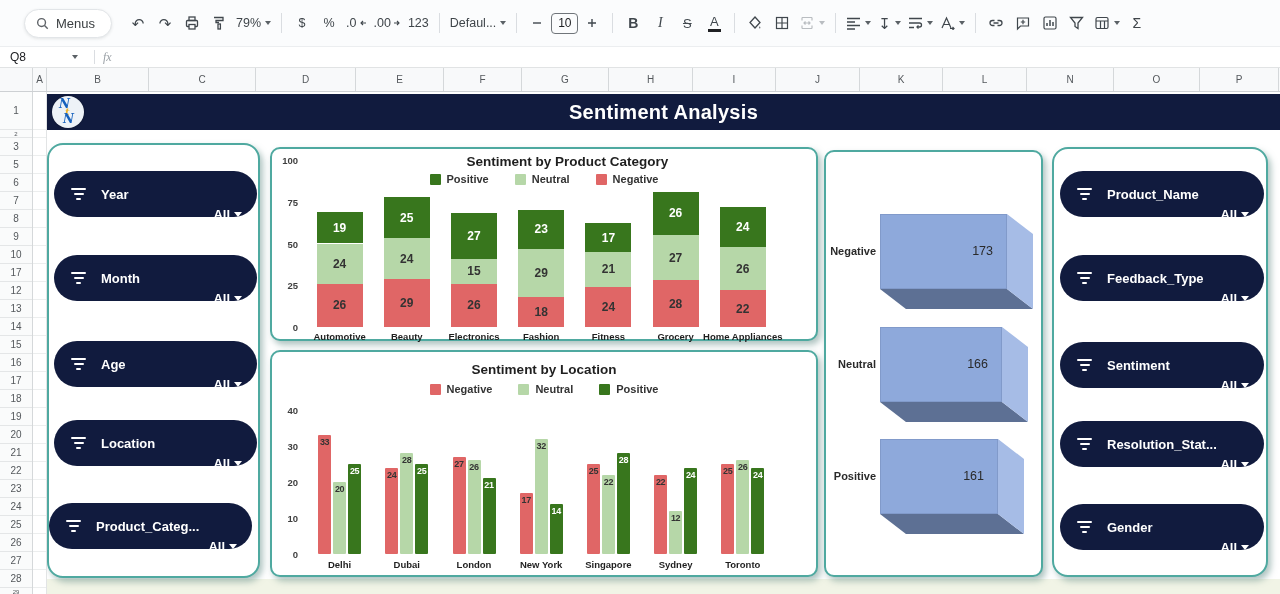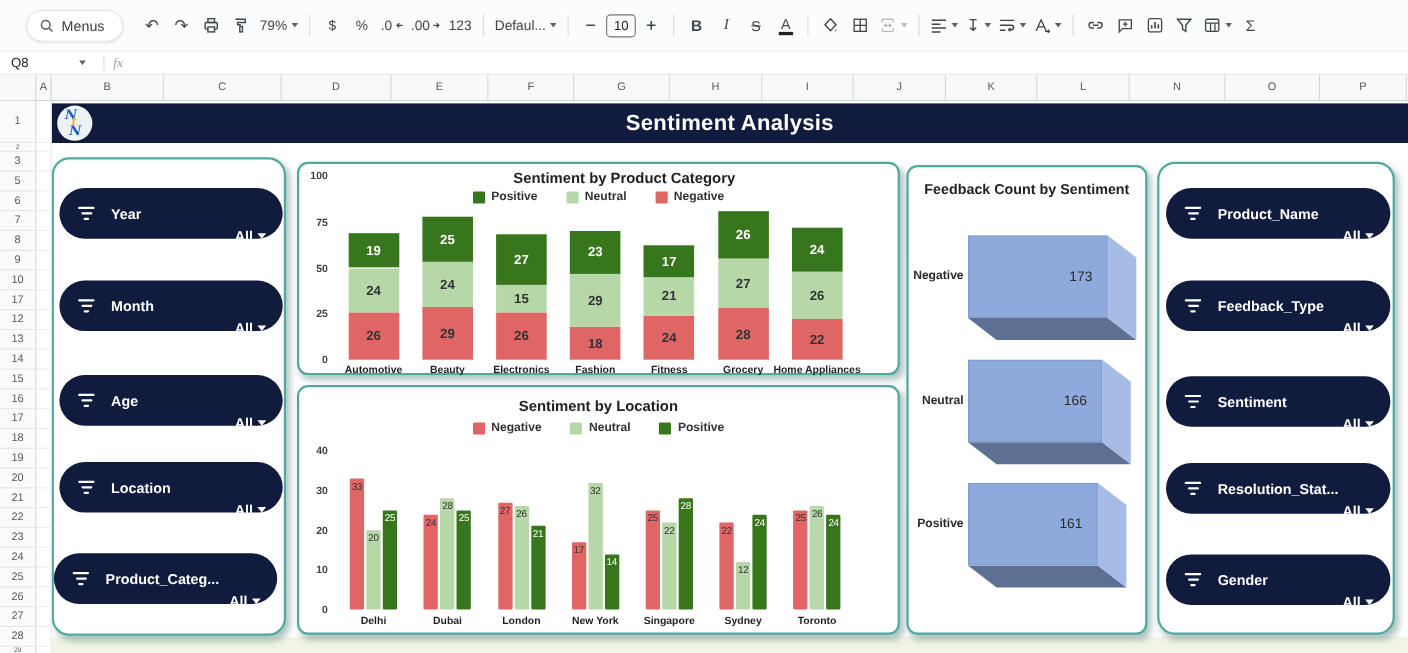--- a/index.html
+++ b/index.html
@@ -93,21 +93,21 @@
   
   .chart-title { position:absolute; left:0; right:0; text-align:center; font-weight:bold;
     font-size:13.5px; color:#1f1f1f; }
   .legend { position:absolute; left:0; right:0; display:flex; justify-content:center; gap:26px; }
   .legend .li { display:flex; align-items:center; gap:6px; font-size:11px; font-weight:bold; color:#333; }
   .legend .sw { width:11px; height:11px; border-radius:1px; }
   .ytick { position:absolute; font-size:9.5px; font-weight:bold; color:#3f3f3f; text-align:right; }
   .seg { position:absolute; display:flex; align-items:center; justify-content:center;
     font-size:12px; font-weight:bold; }
   .gbar { position:absolute; border-radius:1px; }
-  .gval { position:absolute; text-align:center; font-size:9px; font-weight:normal; letter-spacing:-.3px; }
+  .gval { position:absolute; text-align:center; font-size:9px; font-weight:bold; letter-spacing:-.3px; }
   .cat { position:absolute; text-align:center; font-size:9.5px; font-weight:bold; color:#1f1f1f; }
 
   .face { position:absolute; }
   .b3d-cat { position:absolute; left:0; width:50px; text-align:right; font-size:11px;
     font-weight:bold; color:#2a2a2a; }
   .b3d-val { position:absolute; text-align:right; font-size:12.5px; color:#2a2a2a; }
 </style>
 </head>
 <body>
 
@@ -532,21 +532,20 @@
         <div class="cat" style="left: 358.6px; top: 207px; width: 90px;">Sydney</div>
         <div class="gbar" style="left: 449.3px; top: 112px; width: 13px; height: 90px; background: rgb(224, 102, 102);"></div>
         <div class="gval" style="left: 449.3px; top: 114px; width: 13px; color: rgb(51, 51, 51);">25</div>
         <div class="gbar" style="left: 464.3px; top: 108.4px; width: 13px; height: 93.6px; background: rgb(182, 215, 168);"></div>
         <div class="gval" style="left: 464.3px; top: 110.4px; width: 13px; color: rgb(51, 51, 51);">26</div>
         <div class="gbar" style="left: 479.3px; top: 115.6px; width: 13px; height: 86.4px; background: rgb(56, 118, 29);"></div>
         <div class="gval" style="left: 479.3px; top: 117.6px; width: 13px; color: rgb(255, 255, 255);">24</div>
         <div class="cat" style="left: 425.8px; top: 207px; width: 90px;">Toronto</div>
       </div>
     <div class="card card-3d">
-        <div class="chart-title" style="top: 12px; font-size: 13px;">Feedback Count by Sentiment</div>
         <div class="face" style="left: 54px; top: 137px; width: 127px; height: 20px; background: rgb(93, 112, 148); transform: skewX(52.4deg); transform-origin: 0px 0px;"></div>
         <div class="face" style="left: 181px; top: 62px; width: 26px; height: 75px; background: rgb(166, 188, 230); transform: skewY(37.6deg); transform-origin: 0px 0px;"></div>
         <div class="face" style="left: 54px; top: 62px; width: 127px; height: 75px; background: rgb(142, 169, 219); box-shadow: rgba(90, 110, 150, 0.25) 0px 0px 0px 1px inset;"></div>
         <div class="b3d-cat" style="top: 93px;">Negative</div>
         <div class="b3d-val" style="left: 54px; top: 92px; width: 113px;">173</div>
         <div class="face" style="left: 54px; top: 250px; width: 122px; height: 20px; background: rgb(93, 112, 148); transform: skewX(52.4deg); transform-origin: 0px 0px;"></div>
         <div class="face" style="left: 176px; top: 175px; width: 26px; height: 75px; background: rgb(166, 188, 230); transform: skewY(37.6deg); transform-origin: 0px 0px;"></div>
         <div class="face" style="left: 54px; top: 175px; width: 122px; height: 75px; background: rgb(142, 169, 219); box-shadow: rgba(90, 110, 150, 0.25) 0px 0px 0px 1px inset;"></div>
         <div class="b3d-cat" style="top: 206px;">Neutral</div>
         <div class="b3d-val" style="left: 54px; top: 205px; width: 108px;">166</div>

